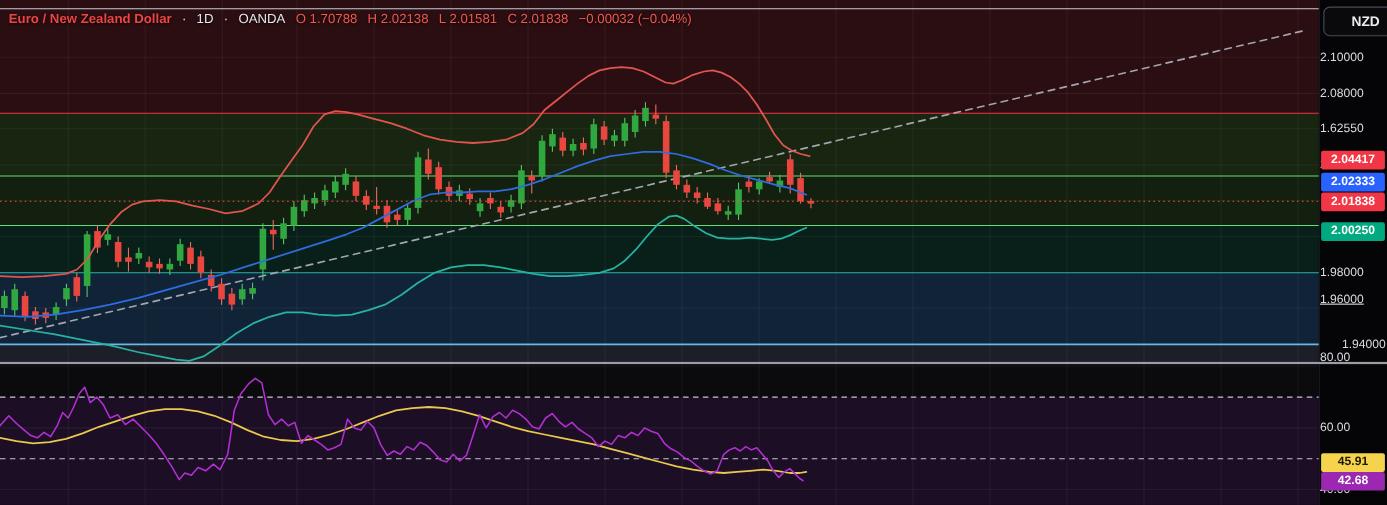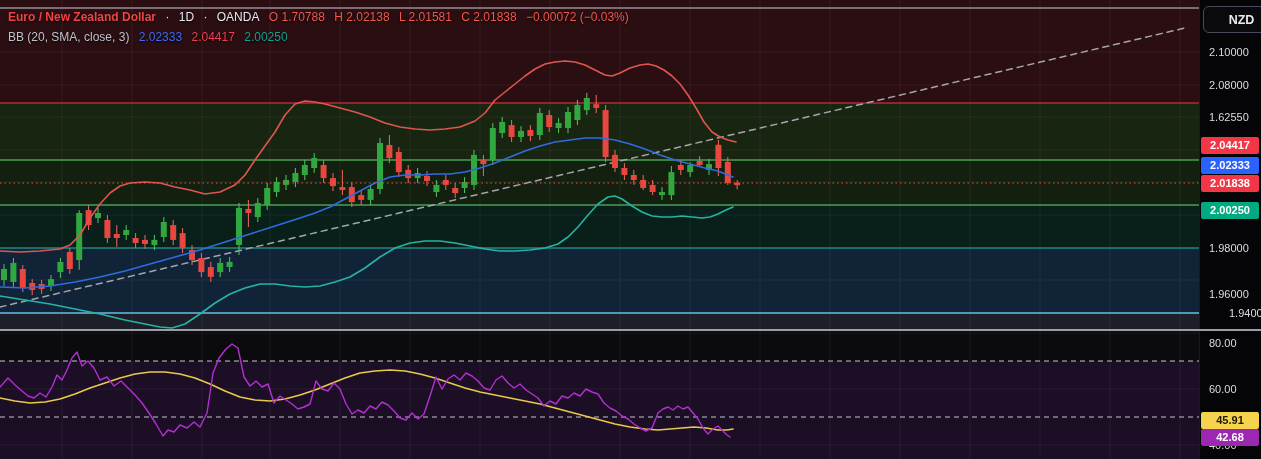--- a/index.html
+++ b/index.html
@@ -15,21 +15,21 @@
   .lg-bb-label,.lg-rsi-label{color:#bfc2ca;}
   .lg-bb-mid{color:#3b6af5;}
   .lg-bb-up{color:#ef3e52;}
   .lg-bb-low{color:#17a08e;}
   .lg-rsi-val{color:#b13bd6;}
   .lg-rsi-ma{color:#f2cf4c;font-weight:700;}
   .lg-rsi-empty{color:#d7d9de;font-weight:700;letter-spacing:4px;}
   .axis{position:absolute;left:1199px;top:0;width:62px;height:459px;background:#050507;
         border-left:1px solid #17191f;z-index:2;}
   .axis-label{position:absolute;left:0;width:100%;height:14px;line-height:14px;
-              padding-left:9px;box-sizing:border-box;color:#dadce1;font-size:11px;z-index:1;}
+              box-sizing:border-box;color:#dadce1;font-size:11px;z-index:1;}
   .axis-badge{position:absolute;left:1px;width:58px;height:17px;line-height:17px;
               text-align:center;font-size:11px;font-weight:700;color:#fff;border-radius:2px;z-index:3;}
   .nzd-btn{position:absolute;left:3px;top:6px;width:77px;height:27px;line-height:27px;
            text-align:center;background:#0a0a0c;border:1.5px solid #474c5a;border-radius:6px;
            color:#e9ebf0;font-size:12.5px;font-weight:700;box-sizing:border-box;z-index:4;cursor:pointer;}
   .pane-separator{position:absolute;left:0;top:329px;width:1261px;height:2px;background:#9b9ea6;z-index:5;}
 </style>
 </head>
 <body>
 
@@ -272,41 +272,35 @@
     <span class="lg-dim">·</span>
     <span class="lg-dim">OANDA</span>
     <span class="lg-ohlc" style="margin-right:0;">O</span>
     <span class="lg-ohlc">1.70788</span>
     <span class="lg-ohlc" style="margin-right:0;">H</span>
     <span class="lg-ohlc">2.02138</span>
     <span class="lg-ohlc" style="margin-right:0;">L</span>
     <span class="lg-ohlc">2.01581</span>
     <span class="lg-ohlc" style="margin-right:0;">C</span>
     <span class="lg-ohlc">2.01838</span>
-    <span class="lg-ohlc">−0.00072 (−0.03%)</span>
+    <span class="lg-ohlc">−0.00032 (−0.04%)</span>
   </div>
 
-  <div class="legend" style="top:30px;">
-    <span class="lg-bb-label">BB (20, SMA, close, 3)</span>
-    <span class="lg-bb-mid">2.02333</span>
-    <span class="lg-bb-up">2.04417</span>
-    <span class="lg-bb-low">2.00250</span>
-  </div>
 
 
   <div class="axis">
     <div class="nzd-btn">NZD</div>
   <div class="axis-label" style="top: 45px;">2.10000</div>
       <div class="axis-label" style="top: 78px;">2.08000</div>
       <div class="axis-label" style="top: 110px;">1.62550</div>
       <div class="axis-label" style="top: 143px;">2.04000</div>
       <div class="axis-label" style="top: 241px;">1.98000</div>
-      <div class="axis-label" style="top: 287px;">1.96000</div>
+      <div class="axis-label" style="top: 265px; text-decoration: underline;">1.96000</div>
       <div class="axis-label" style="top: 306px; margin-left: 20px;">1.94000</div>
-      <div class="axis-label" style="top: 336px;">80.00</div>
+      <div class="axis-label" style="top: 318px;">80.00</div>
       <div class="axis-label" style="top: 382px;">60.00</div>
       <div class="axis-label" style="top: 438px;">40.00</div>
       <div class="axis-badge" style="top: 136.5px; background: rgb(242, 54, 69); color: rgb(255, 255, 255);">2.04417</div>
       <div class="axis-badge" style="top: 156.5px; background: rgb(41, 98, 255); color: rgb(255, 255, 255);">2.02333</div>
       <div class="axis-badge" style="top: 174.5px; background: rgb(242, 54, 69); color: rgb(255, 255, 255);">2.01838</div>
       <div class="axis-badge" style="top: 201.5px; background: rgb(0, 169, 127); color: rgb(255, 255, 255);">2.00250</div>
       <div class="axis-badge" style="top: 411.5px; background: rgb(246, 211, 77); color: rgb(32, 25, 0);">45.91</div>
       <div class="axis-badge" style="top: 428.5px; background: rgb(156, 39, 176); color: rgb(255, 255, 255);">42.68</div>
     </div>
 

